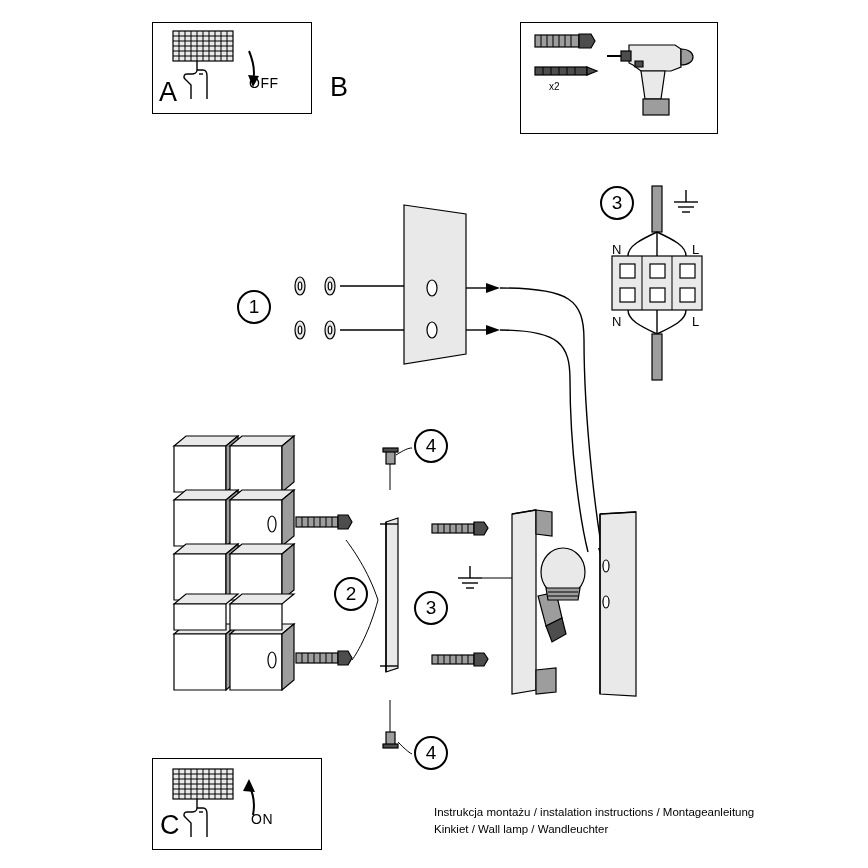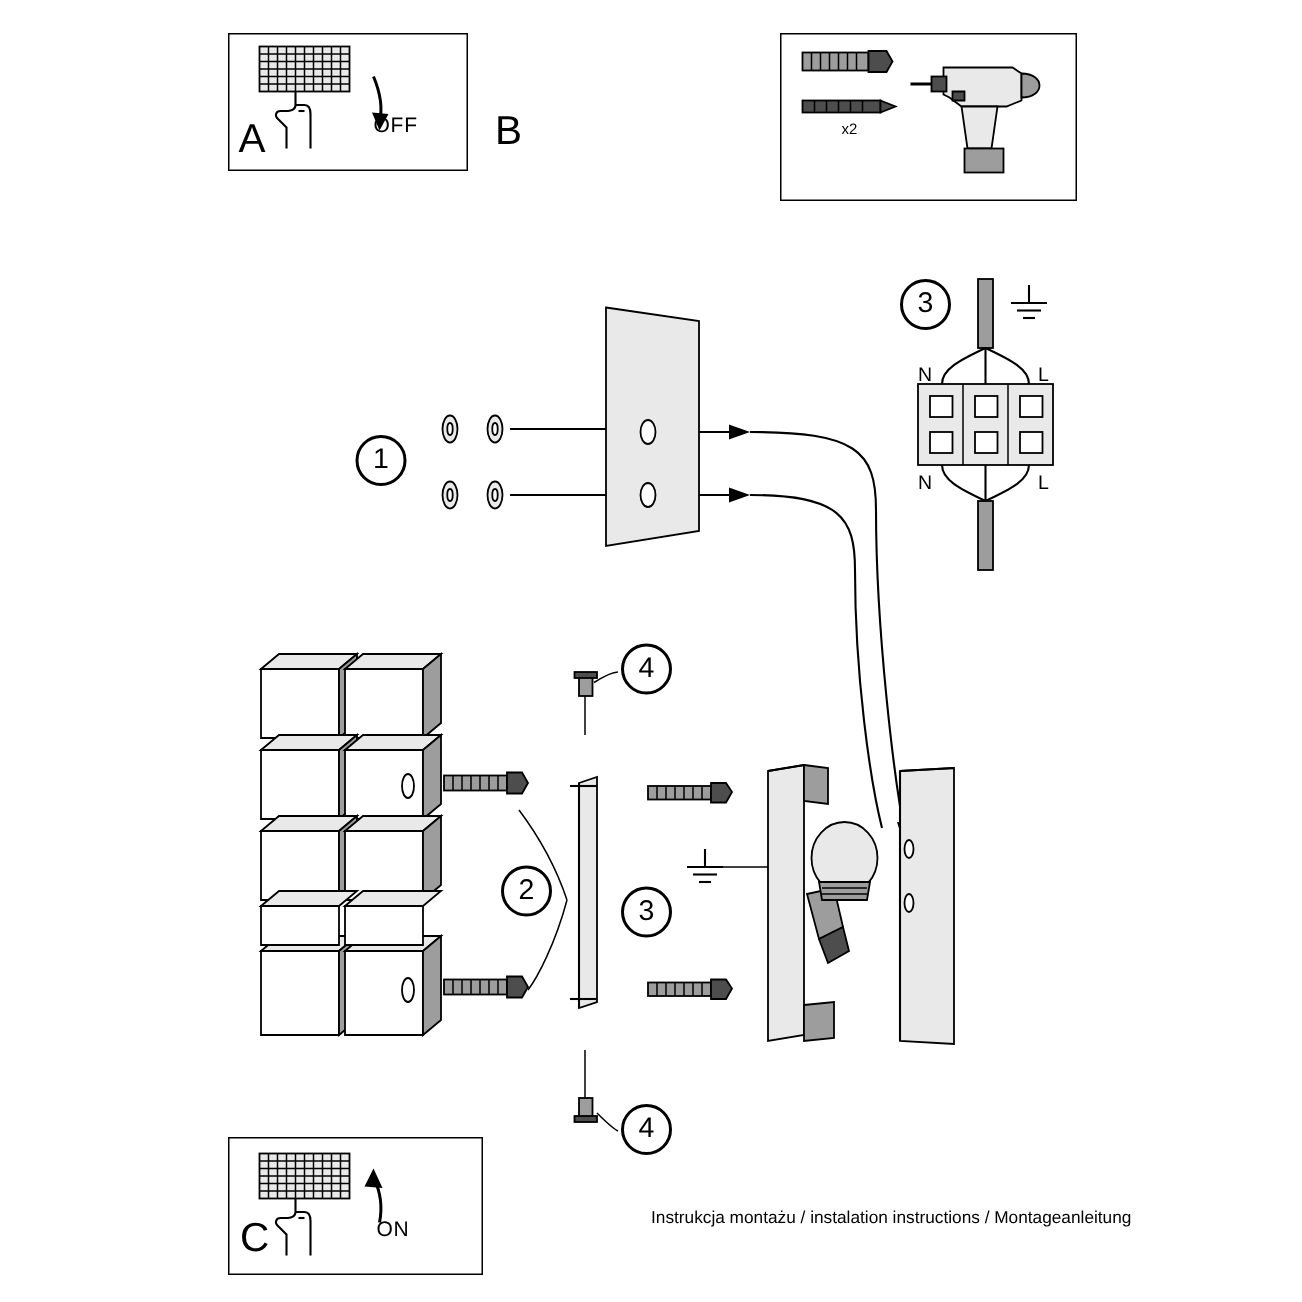--- a/index.html
+++ b/index.html
@@ -51,21 +51,21 @@
     background: #fff;
     box-sizing: border-box;
   }
   .term-label {
     font-size: 13px;
   }
   .footer-text {
     font-size: 11.5px;
     line-height: 1.5;
   }
-  .x2-label { font-size: 10px; margin-left: 12px; }
+  .x2-label { font-size: 10px; }
 
   svg { display: block; overflow: visible; }
   .st { fill: none; stroke: #000; stroke-width: 1.4; }
   .st-thin { fill: none; stroke: #000; stroke-width: 1; }
   .st-thick { fill: none; stroke: #000; stroke-width: 2; }
   .fill-dark { fill: #4d4d4d; stroke: #000; stroke-width: 1.2; }
   .fill-mid { fill: #9d9d9d; stroke: #000; stroke-width: 1.2; }
   .fill-lite { fill: #e9e9e9; stroke: #000; stroke-width: 1.2; }
   .fill-w { fill: #fff; stroke: #000; stroke-width: 1.2; }
   .fill-blk { fill: #000; }
@@ -420,15 +420,16 @@
         <path d="M100 56 C102 46 101 36 96 26" class="st-thick"></path>
         <path d="M90 32 L96 20 L102 33 Z" class="fill-blk"></path>
       </g>
     </svg>
     <div class="abs onoff" style="left:98px; top:52px;">ON</div>
   </div>
   <div class="abs big-letter" style="left:160px; top:812px;">C</div>
 
   <div class="abs footer-text" style="left:434px; top:804px; width:420px;">
     <div>Instrukcja montażu / instalation instructions / Montageanleitung</div>
+    <div>Kinkiet / Wall lamp / Wandleuchter</div>
   </div>
 
 </div>
 
 </body></html>

